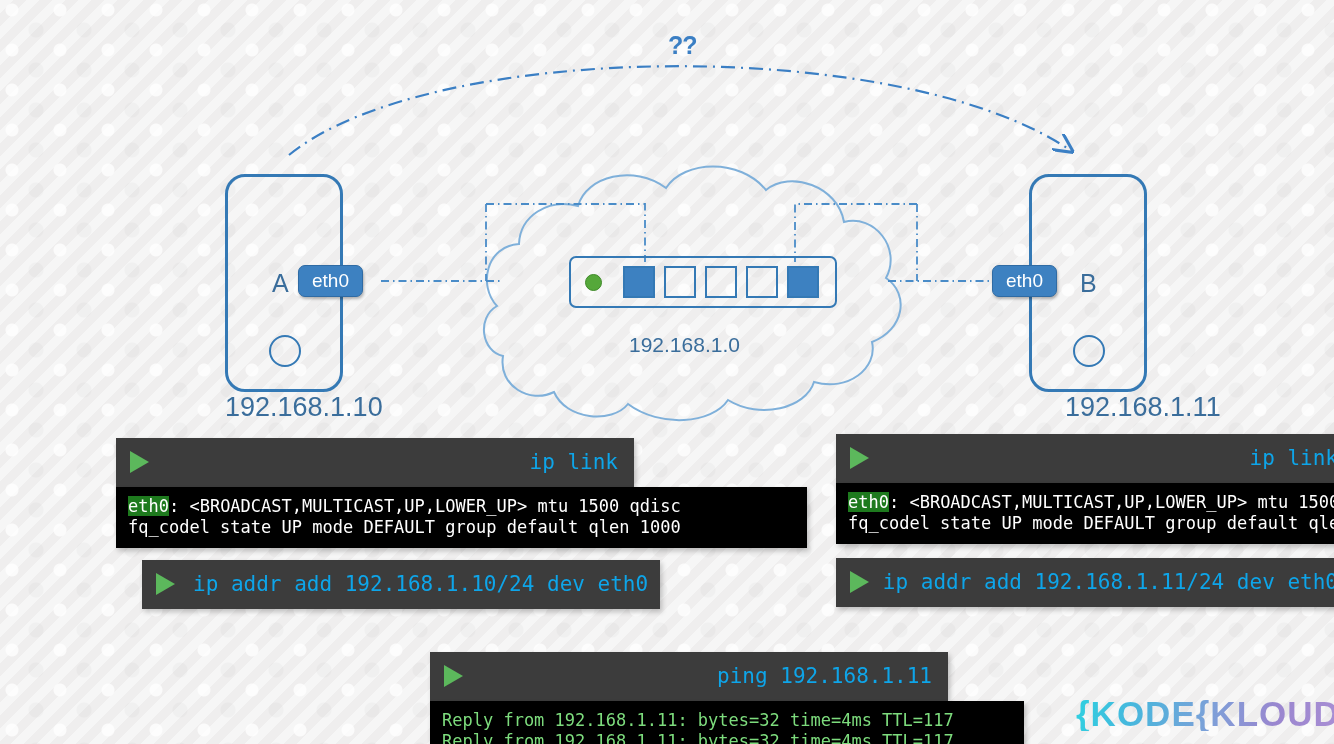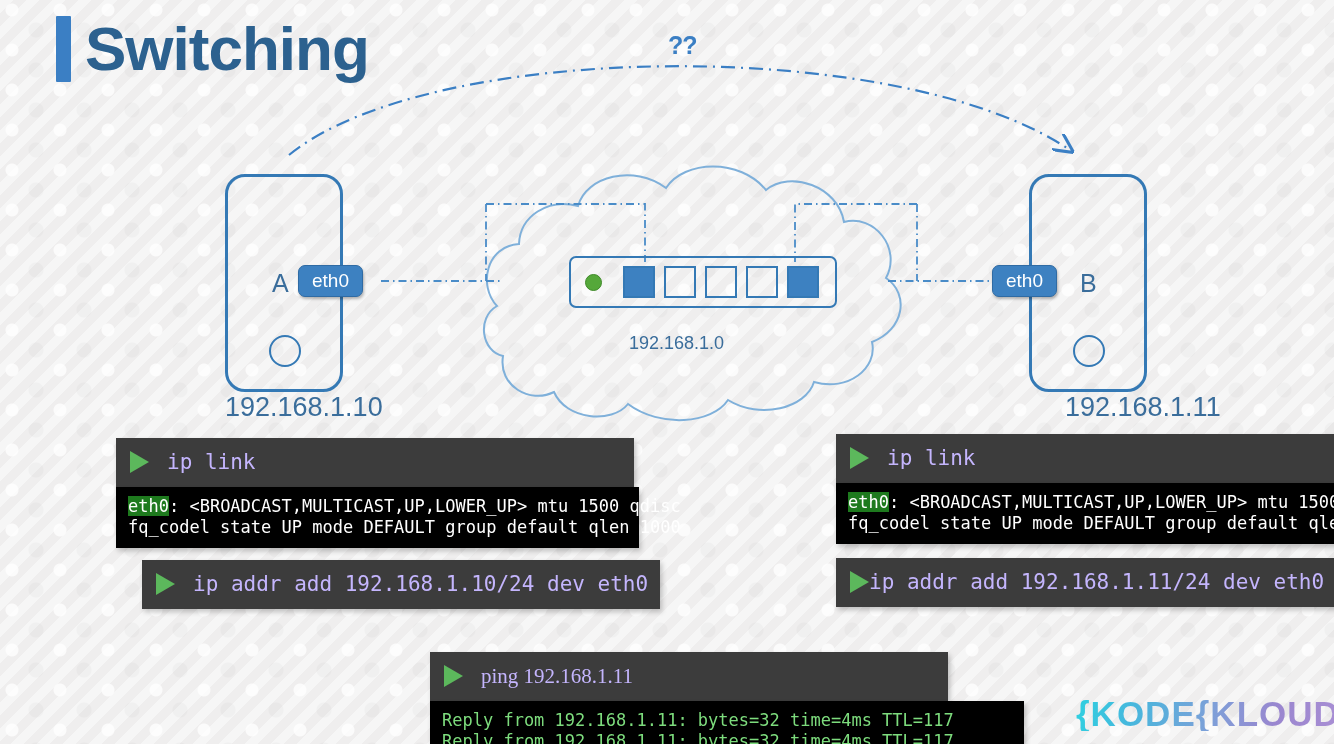--- a/index.html
+++ b/index.html
@@ -108,21 +108,21 @@
     color: #3a6d9b;
     white-space: nowrap;
   }
   #ip-a { left: 225px; top: 392px; }
   #ip-b { left: 1029px; top: 392px; margin-left: 36px; }
 
   #cloud-label {
     position: absolute;
     left: 629px;
     top: 333px;
-    font-size: 18px;
+    font-size: 21px;
     color: #3a6d9b;
     white-space: nowrap;
   }
 
   #qq-label {
     position: absolute;
     left: 668px;
     top: 31px;
     font-size: 25px;
     font-weight: bold;
@@ -163,29 +163,30 @@
   }
   .switch-port.filled { background: #3d81c1; }
 
   
   .term {
     position: absolute;
     font-family: "DejaVu Sans Mono", monospace;
   }
   .term-head {
     background: #3c3c3c;
-    color: #c4b5fd;
+    color: #0ea5e9;
     font-size: 21px;
     line-height: 1;
     padding: 13px 16px 14px 14px;
     display: flex;
     align-items: center;
     box-shadow: 2px 3px 5px rgba(0,0,0,.22);
     white-space: nowrap;
     box-sizing: border-box;
+    justify-content: space-between;
   }
   .prompt-tri {
     width: 0;
     height: 0;
     border-left: 19px solid #5cb85c;
     border-top: 11px solid transparent;
     border-bottom: 11px solid transparent;
     flex: 0 0 auto;
   }
   .term-head .cmd { margin-left: 18px; }
@@ -202,34 +203,34 @@
     box-sizing: border-box;
   }
   .term-out .hl {
     background: #1e7a1e;
     color: #ffffff;
   }
   .term-out.green { color: #7ddc7d; }
 
   #term-a-link { left: 116px; top: 438px; }
   #term-a-link .term-head { width: 518px; }
-  #term-a-link .term-out { width: 523px; }
+  #term-a-link .term-out { width: 691px; }
 
   #term-a-addr { left: 116px; top: 560px; padding-left: 26px; }
   #term-a-addr .term-head { width: 518px; }
 
   #term-b-link { left: 836px; top: 434px; }
   #term-b-link .term-head { width: 518px; }
   #term-b-link .term-out { width: 594px; }
 
   #term-b-addr { left: 836px; top: 558px; }
   #term-b-addr .term-head { width: 518px; }
 
   #term-ping { left: 430px; top: 652px; }
-  #term-ping .term-head { width: 518px; font-family: Liberation Serif, serif; }
+  #term-ping .term-head { width: 518px; }
   #term-ping .term-out { width: 594px; }
 
   
   #logo {
     position: absolute;
     left: 1076px;
     top: 696px;
     font-size: 35px;
     font-weight: bold;
     letter-spacing: 1px;
@@ -240,24 +241,20 @@
     color: transparent;
     -webkit-text-fill-color: transparent;
     white-space: nowrap;
   }
 </style>
 </head>
 <body>
 
 <div id="slide">
 
-  <div id="title-wrap">
-    <div id="title-accent"></div>
-    <div id="title-text">Switching</div>
-  </div>
 
   <svg id="diagram" viewBox="0 0 1334 744">
 
     <defs>
       <marker id="arrowhead" markerWidth="9" markerHeight="9" refX="7" refY="4.5" orient="auto" markerUnits="strokeWidth">
         <path d="M0,0 L9,4.5 L0,9" fill="none" stroke="#3b7fc4" stroke-width="1.4"></path>
       </marker>
     </defs>
 
     <path d="M289,155 C430,40 900,35 1070,150" fill="none" stroke="#3b7fc4" stroke-width="2.2" stroke-dasharray="14 6 2 6" marker-end="url(#arrowhead)"></path>

